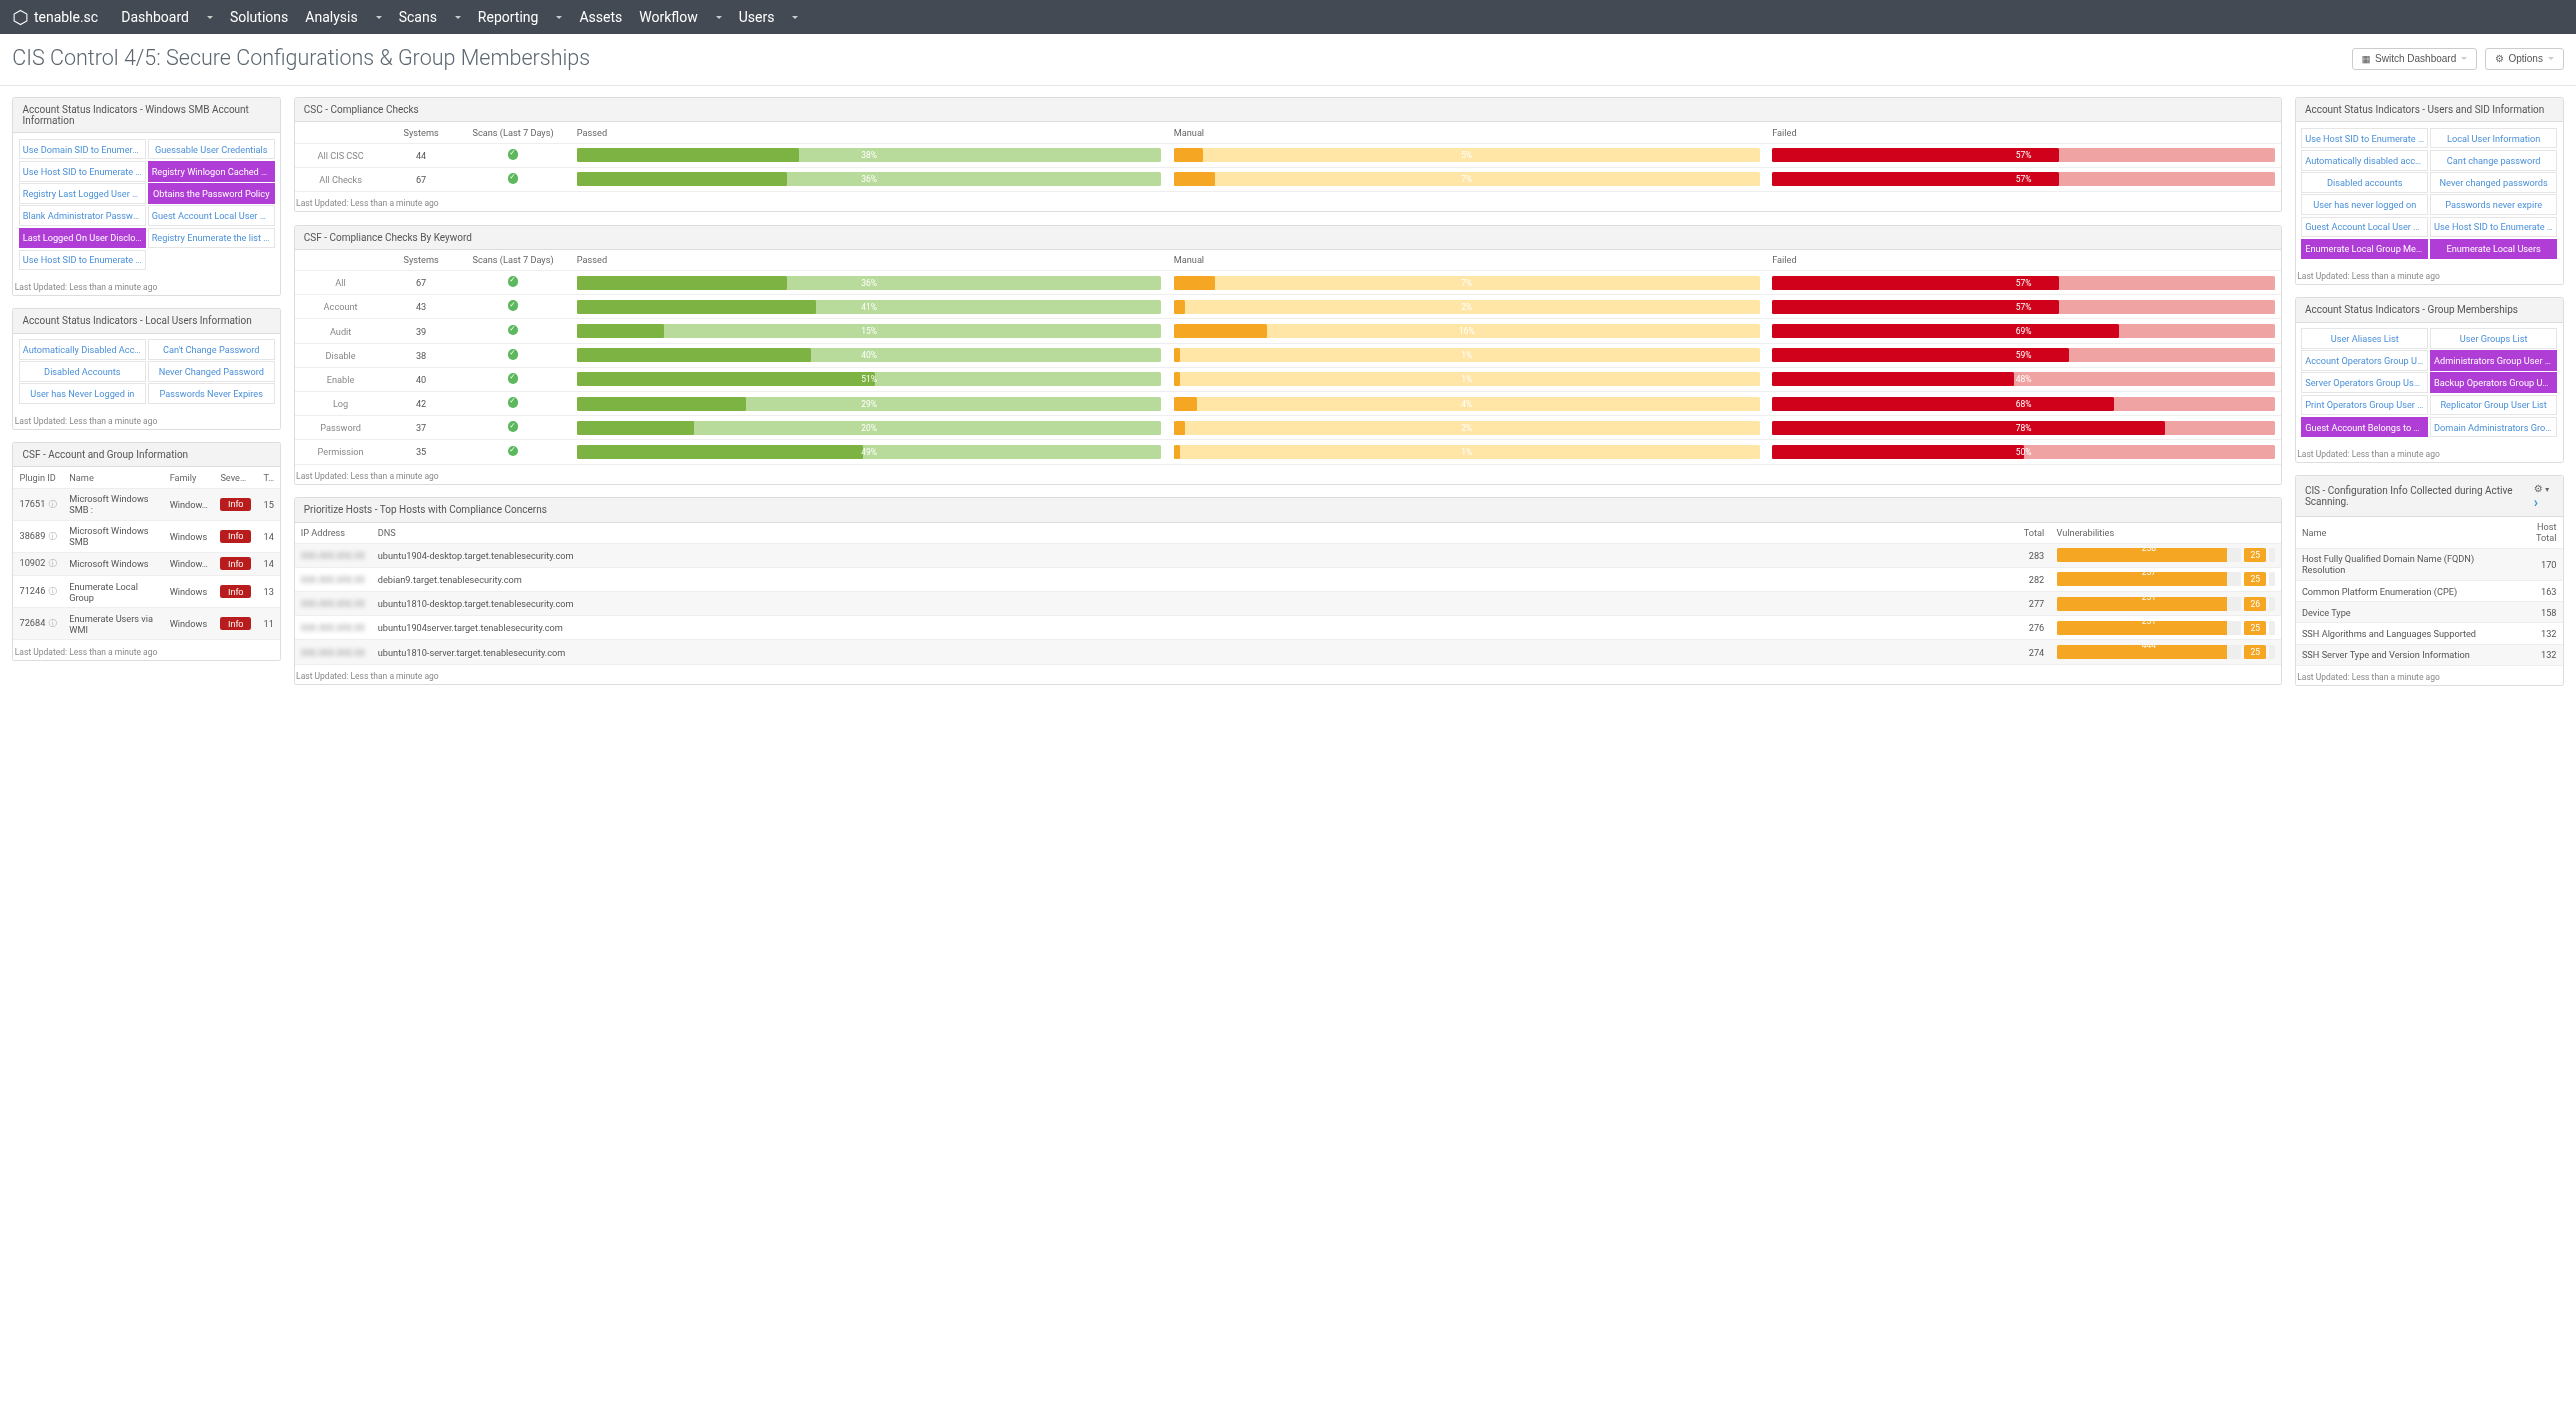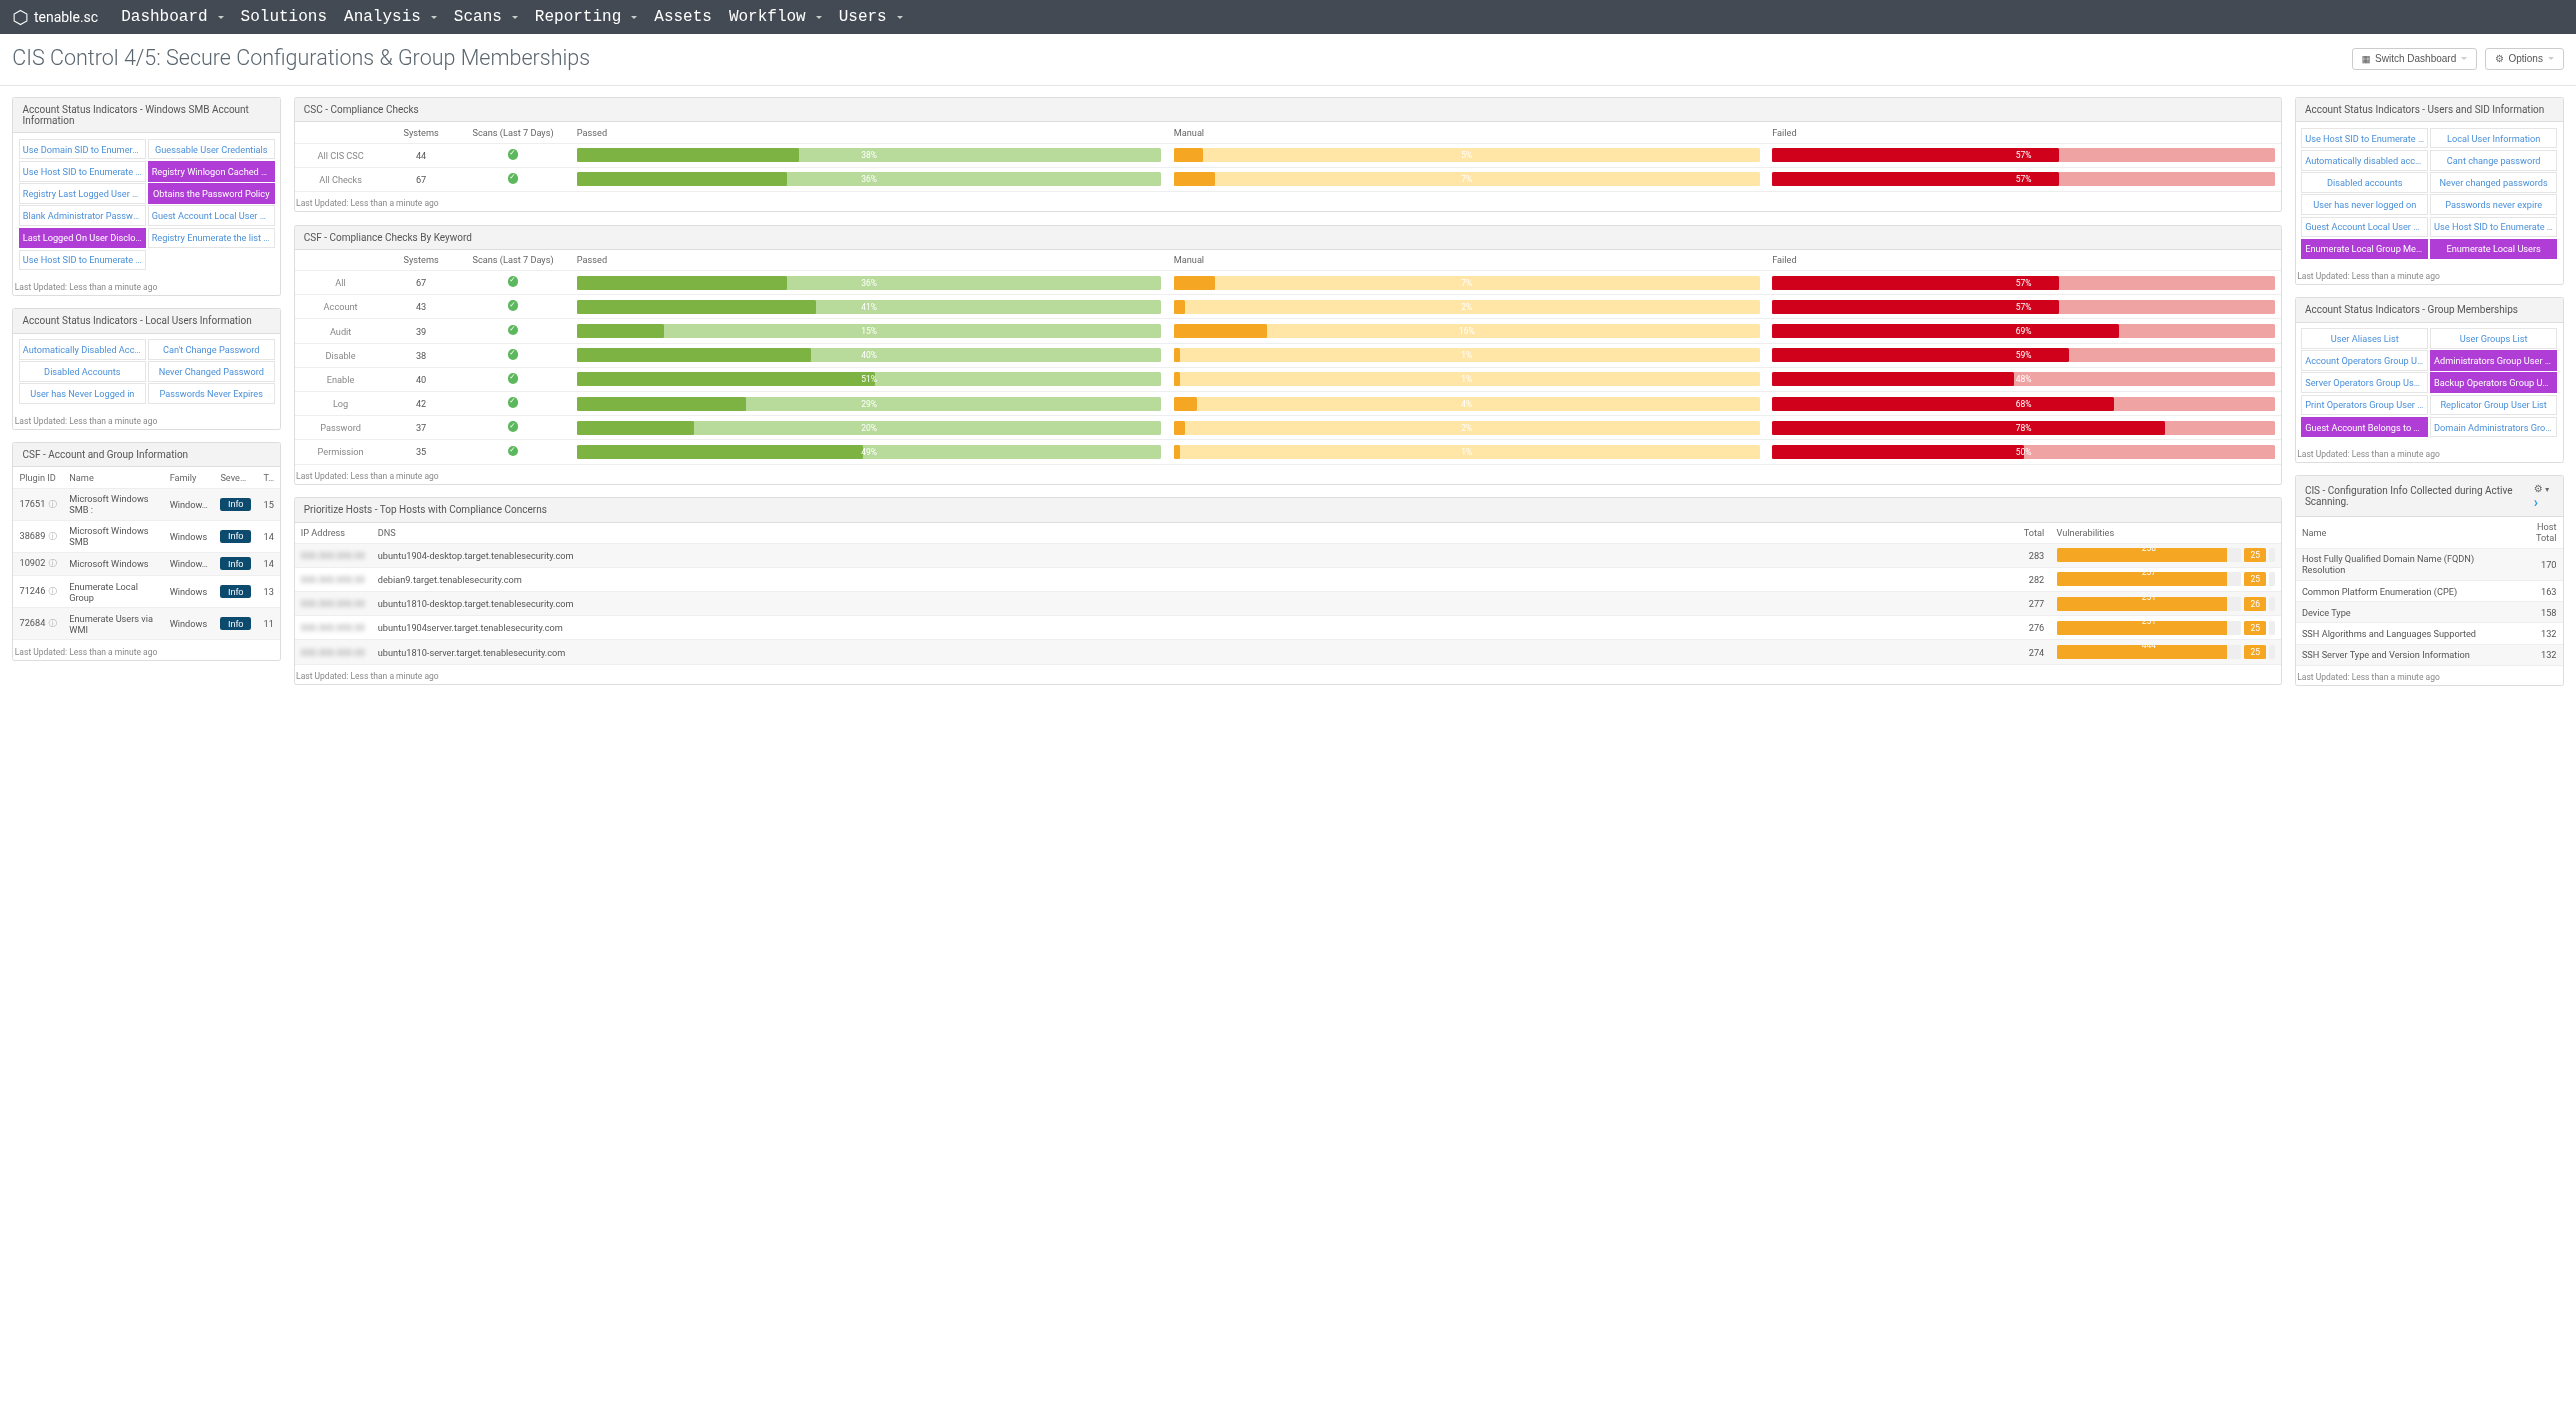--- a/index.html
+++ b/index.html
@@ -1,41 +1,41 @@
 <!DOCTYPE html>
 <html style="font-size:12.3px"><head>
 <meta charset="utf-8">
 <style>
 * { box-sizing: border-box; margin: 0; padding: 0; }
 body { font-family: -apple-system, BlinkMacSystemFont, "Segoe UI", Roboto, Helvetica, Arial, sans-serif; background: #fff; color: #333; font-size: 10px; }
 .navbar { background: #434a54; color: #fff; height: 34px; display: flex; align-items: center; padding: 0 12.3px; }
 .logo { display: flex; align-items: center; font-size: 14px; font-weight: 400; margin-right: 23px; }
 .logo-hex { width: 17px; height: 17px; margin-right: 4.6px; }
 .nav-items { display: flex; gap: 17px; }
-.nav-item { color: #fff; cursor: pointer; font-size: 16px; display: flex; align-items: center; gap: 10px; font-family: Liberation Mono, monospace; }
+.nav-item { color: #fff; cursor: pointer; font-size: 14px; display: flex; align-items: center; gap: 18px; }
 .caret { display: inline-block; width: 0; height: 0; border-left: 3.1px solid transparent; border-right: 3.1px solid transparent; border-top: 3.1px solid #ccc; }
 .page-header { display: flex; justify-content: space-between; align-items: flex-end; padding: 10.8px 12.3px 15.4px; border-bottom: 0.8px solid #e5e5e5; }
 .page-title { font-size: 21.5px; font-weight: 300; color: #5b6770; }
 .header-actions { display: flex; gap: 7.7px; }
 .btn { border: 0.8px solid #ccc; background: #fff; padding: 4.6px 9.2px; border-radius: 3.1px; font-size: 10px; color: #555; cursor: pointer; display: inline-flex; align-items: center; gap: 4.6px; }
 .main { display: grid; grid-template-columns: 269px 1fr 269px; gap: 12.3px; padding: 10.8px 12.3px; align-items: start; }
 .panel { border: 0.8px solid #ddd; border-radius: 2.3px; margin-bottom: 12.3px; background: #fff; }
 .panel-h { background: #f3f3f3; border-bottom: 0.8px solid #ddd; padding: 6.2px 9.2px; font-size: 10px; color: #555; display:flex; justify-content:space-between; align-items:center; }
 .panel-b { padding: 4.6px; }
 .pill-row { display:flex; }
 .pill { flex:1; text-align:center; padding:3.8px 3.1px; font-size:9.2px; border:0.8px solid #e5e5e5; margin:0.8px; background:#fff; color:#4a90d9; white-space:nowrap; overflow:hidden; text-overflow:ellipsis; cursor:pointer; }
 .pill.hl { background:#b03ed6; color:#fff; border-color:#b03ed6; }
 .updated { font-size:8.5px; color:#888; padding: 6.2px 1.5px 3.1px; }
 .tbl { width:100%; border-collapse: collapse; font-size:9.2px; }
 .tbl th, .tbl td { padding:4.6px 6.2px; text-align:left; border-bottom:0.8px solid #eee; }
 .tbl th { color:#666; font-weight:400; cursor:pointer; }
 .tbl td { color:#555; }
 .ctr { text-align:center !important; }
 .rgt { text-align:right !important; }
-.btn-info { background:#0c4a6e; color:#fff; border:none; border-radius:2.3px; padding:1.5px 7.7px; font-size:9.2px; cursor:pointer; }
+.btn-info { background:#b91c1c; color:#fff; border:none; border-radius:2.3px; padding:1.5px 7.7px; font-size:9.2px; cursor:pointer; }
 .ok-icon { display:inline-block; width:10.8px; height:10.8px; background:#5cb85c; border-radius:50%; position:relative; }
 .ok-icon::after { content:"✓"; color:#fff; font-size:7.7px; position:absolute; left:1.5px; top:-0.8px; }
 .bar { height:14px; border-radius:1.5px; color:#fff; font-size:8.5px; display:flex; align-items:center; justify-content:center; position:relative; }
 .bar.green { background:#b8db9b; }
 .bar.green .fill { background:#7cb342; }
 .bar.yellow { background:#ffe6a7; }
 .bar.yellow .fill { background:#f5a623; }
 .bar.red { background:#f0a3a3; }
 .bar.red .fill { background:#d0021b; }
 .bar .fill { position:absolute; left:0; top:0; bottom:0; border-radius:1.5px; }

